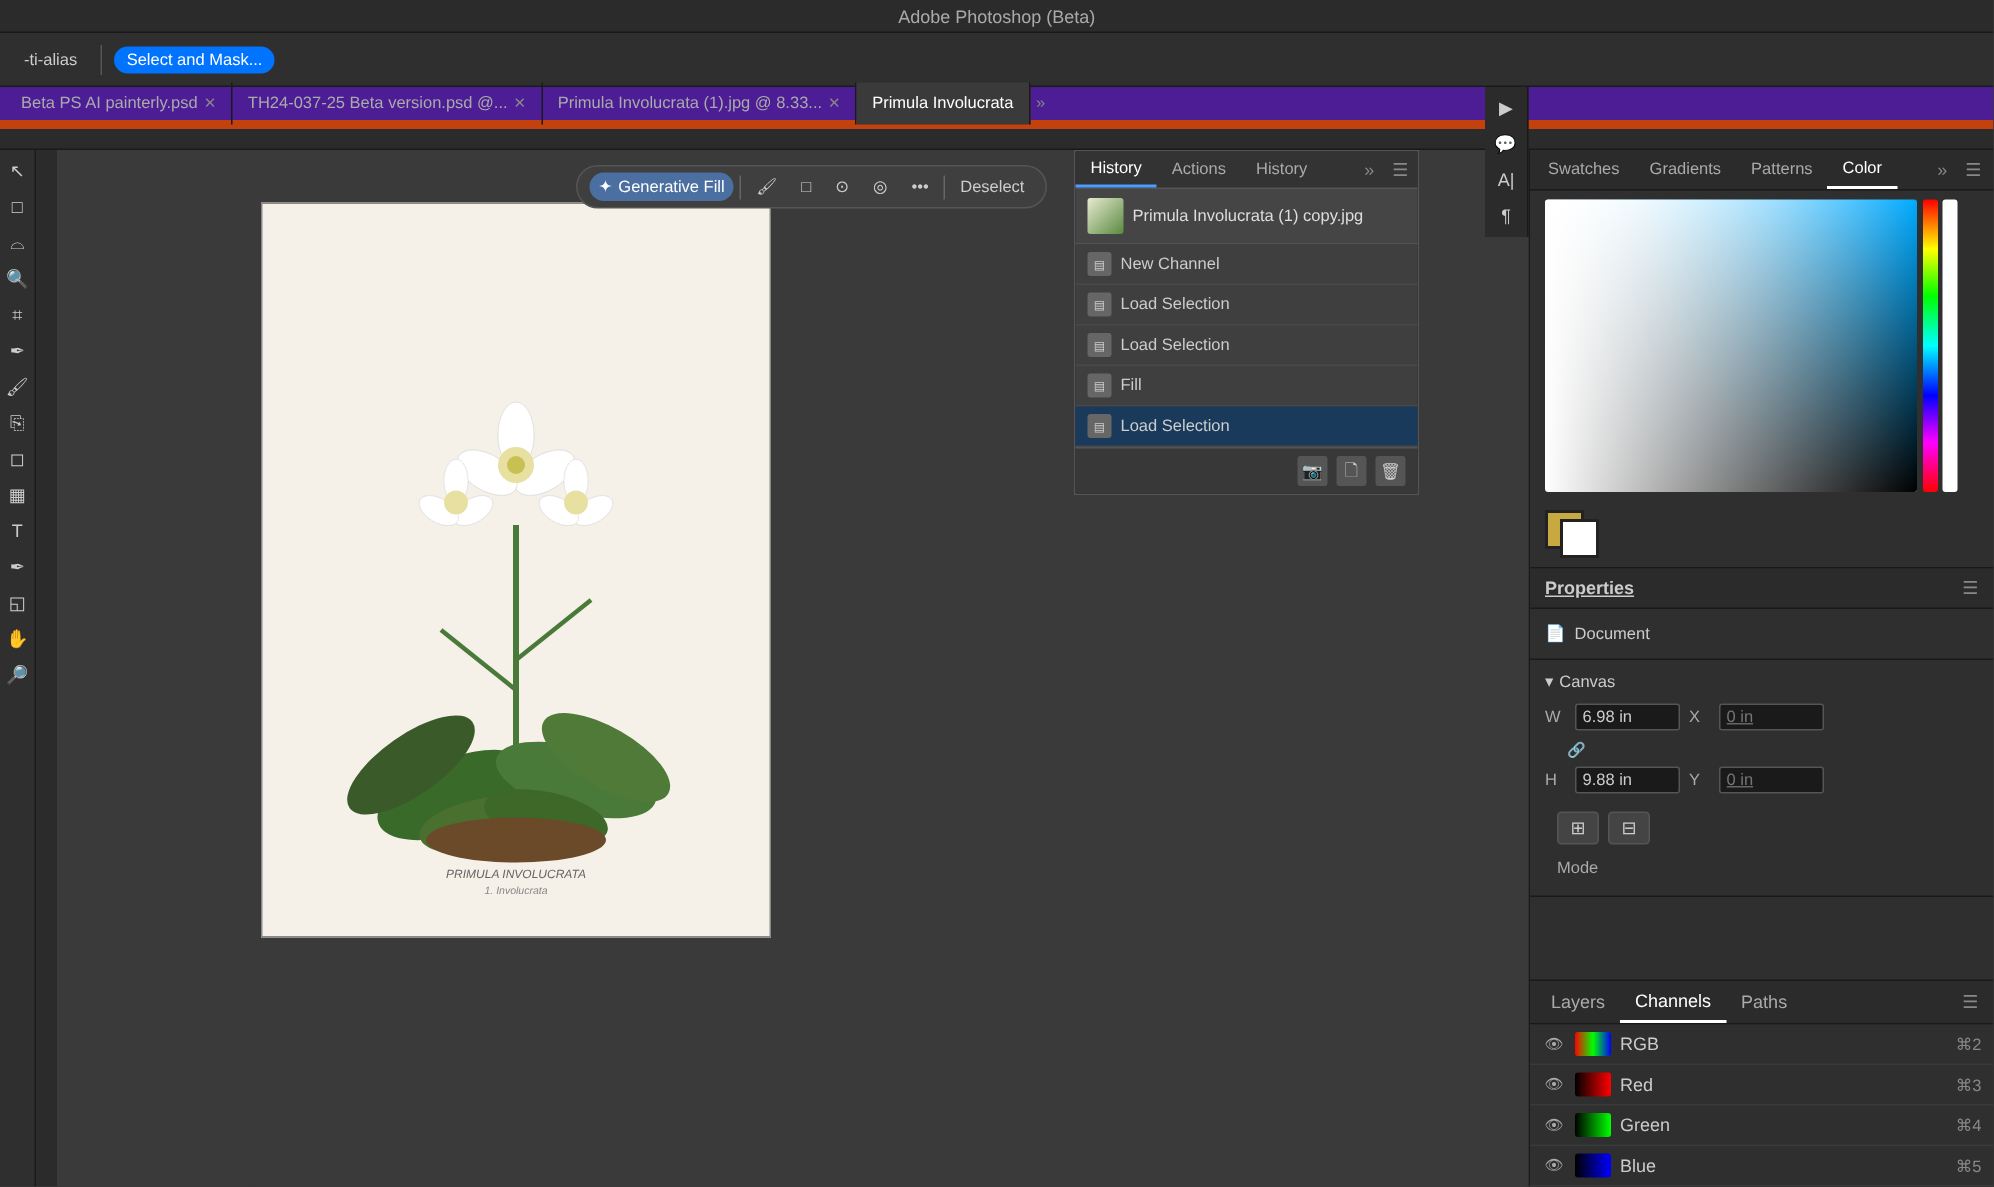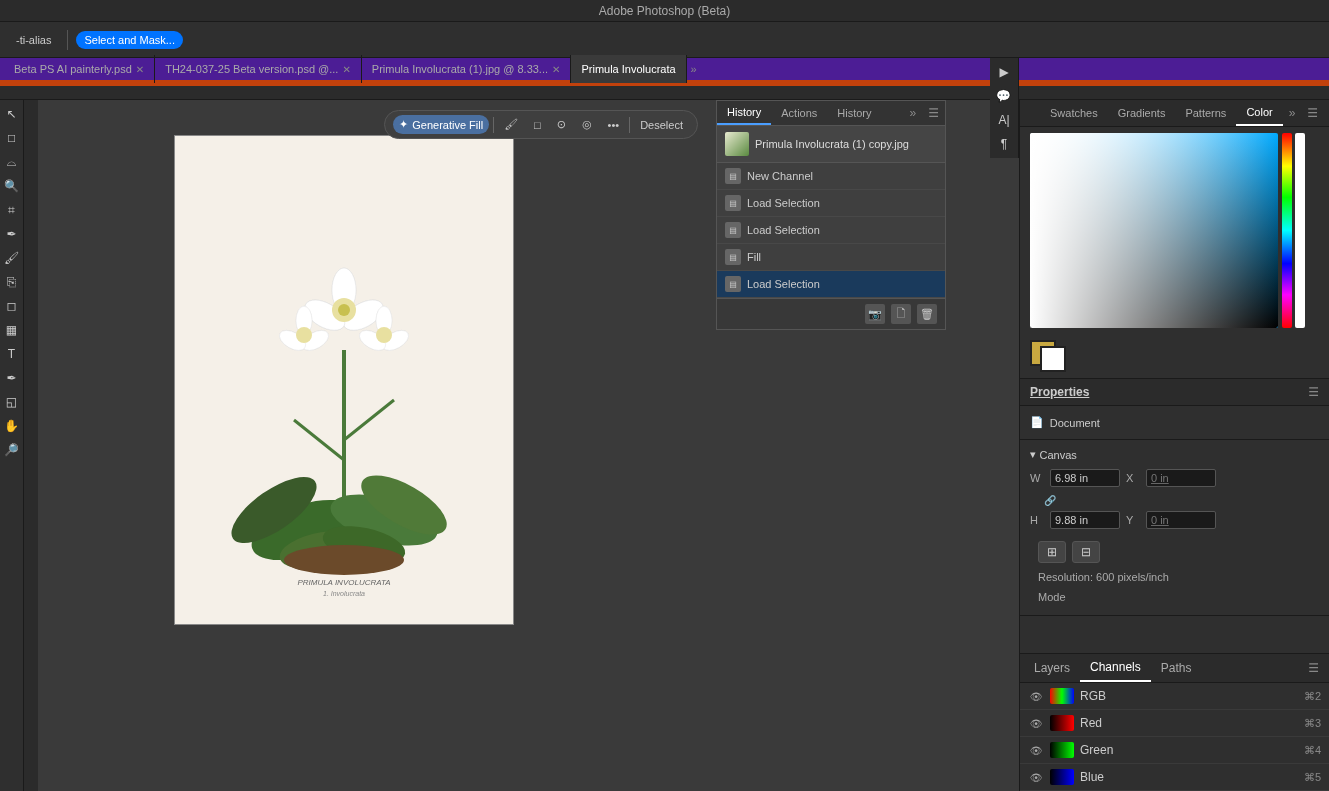--- a/index.html
+++ b/index.html
@@ -61,21 +61,21 @@
     .history-item.highlighted { background: #1a3a5c; }
     .history-item-icon { width: 16px; height: 16px; background: #666; border-radius: 2px; display: flex; align-items: center; justify-content: center; font-size: 8px; color: #ccc; }
     .history-item-label { font-size: 11px; color: #ccc; }
     .history-footer { display: flex; align-items: center; justify-content: flex-end; gap: 6px; padding: 5px 8px; background: #383838; border-top: 1px solid #555; }
     .hist-footer-btn { width: 20px; height: 20px; background: #555; border: none; border-radius: 2px; color: #ccc; cursor: pointer; display: flex; align-items: center; justify-content: center; font-size: 11px; }
 
     
     .right-panel { width: 310px; background: #2f2f2f; border-left: 1px solid #1a1a1a; display: flex; flex-direction: column; }
 
     
-    .right-top-tabs { display: flex; align-items: center; background: #2b2b2b; border-bottom: 1px solid #1a1a1a; padding: 0 20px; }
+    .right-top-tabs { display: flex; align-items: center; background: #2b2b2b; border-bottom: 1px solid #1a1a1a; padding: 0 2px; }
     .rt-tab { padding: 6px 10px; font-size: 11px; color: #aaa; cursor: pointer; white-space: nowrap; }
     .rt-tab.active { color: #fff; border-bottom: 2px solid #fff; }
     .rt-tab-more { margin-left: auto; color: #888; padding: 6px 6px; cursor: pointer; }
     .rt-tab-menu { color: #888; padding: 6px 6px; cursor: pointer; }
 
     
     .color-panel { flex: 0 0 auto; }
     .color-swatch-row { display: flex; align-items: center; gap: 8px; padding: 6px 10px; }
     .fg-bg-swatch { position: relative; width: 36px; height: 32px; }
     .fg-swatch { width: 26px; height: 26px; background: #c8a840; position: absolute; top: 0; left: 0; border: 2px solid #222; cursor: pointer; }
@@ -364,21 +364,20 @@
           <span class="prop-label">H</span>
           <input class="prop-input" type="text" value="9.88 in" style="">
           <span class="prop-label">Y</span>
           <input class="prop-input dim" type="text" placeholder="0 in" style="">
         </div>
 
         <div class="canvas-btns">
           <div class="canvas-btn">⊞</div>
           <div class="canvas-btn">⊟</div>
         </div>
-        <div class="prop-resolution">Resolution: 600 pixels/inch</div>
         <div class="prop-mode">Mode</div>
       </div>
     </div>
 
     <div class="bottom-panel">
       <div class="bottom-tabs">
         <div class="bt-tab">Layers</div>
         <div class="bt-tab active">Channels</div>
         <div class="bt-tab">Paths</div>
         <span class="bt-menu">☰</span>

